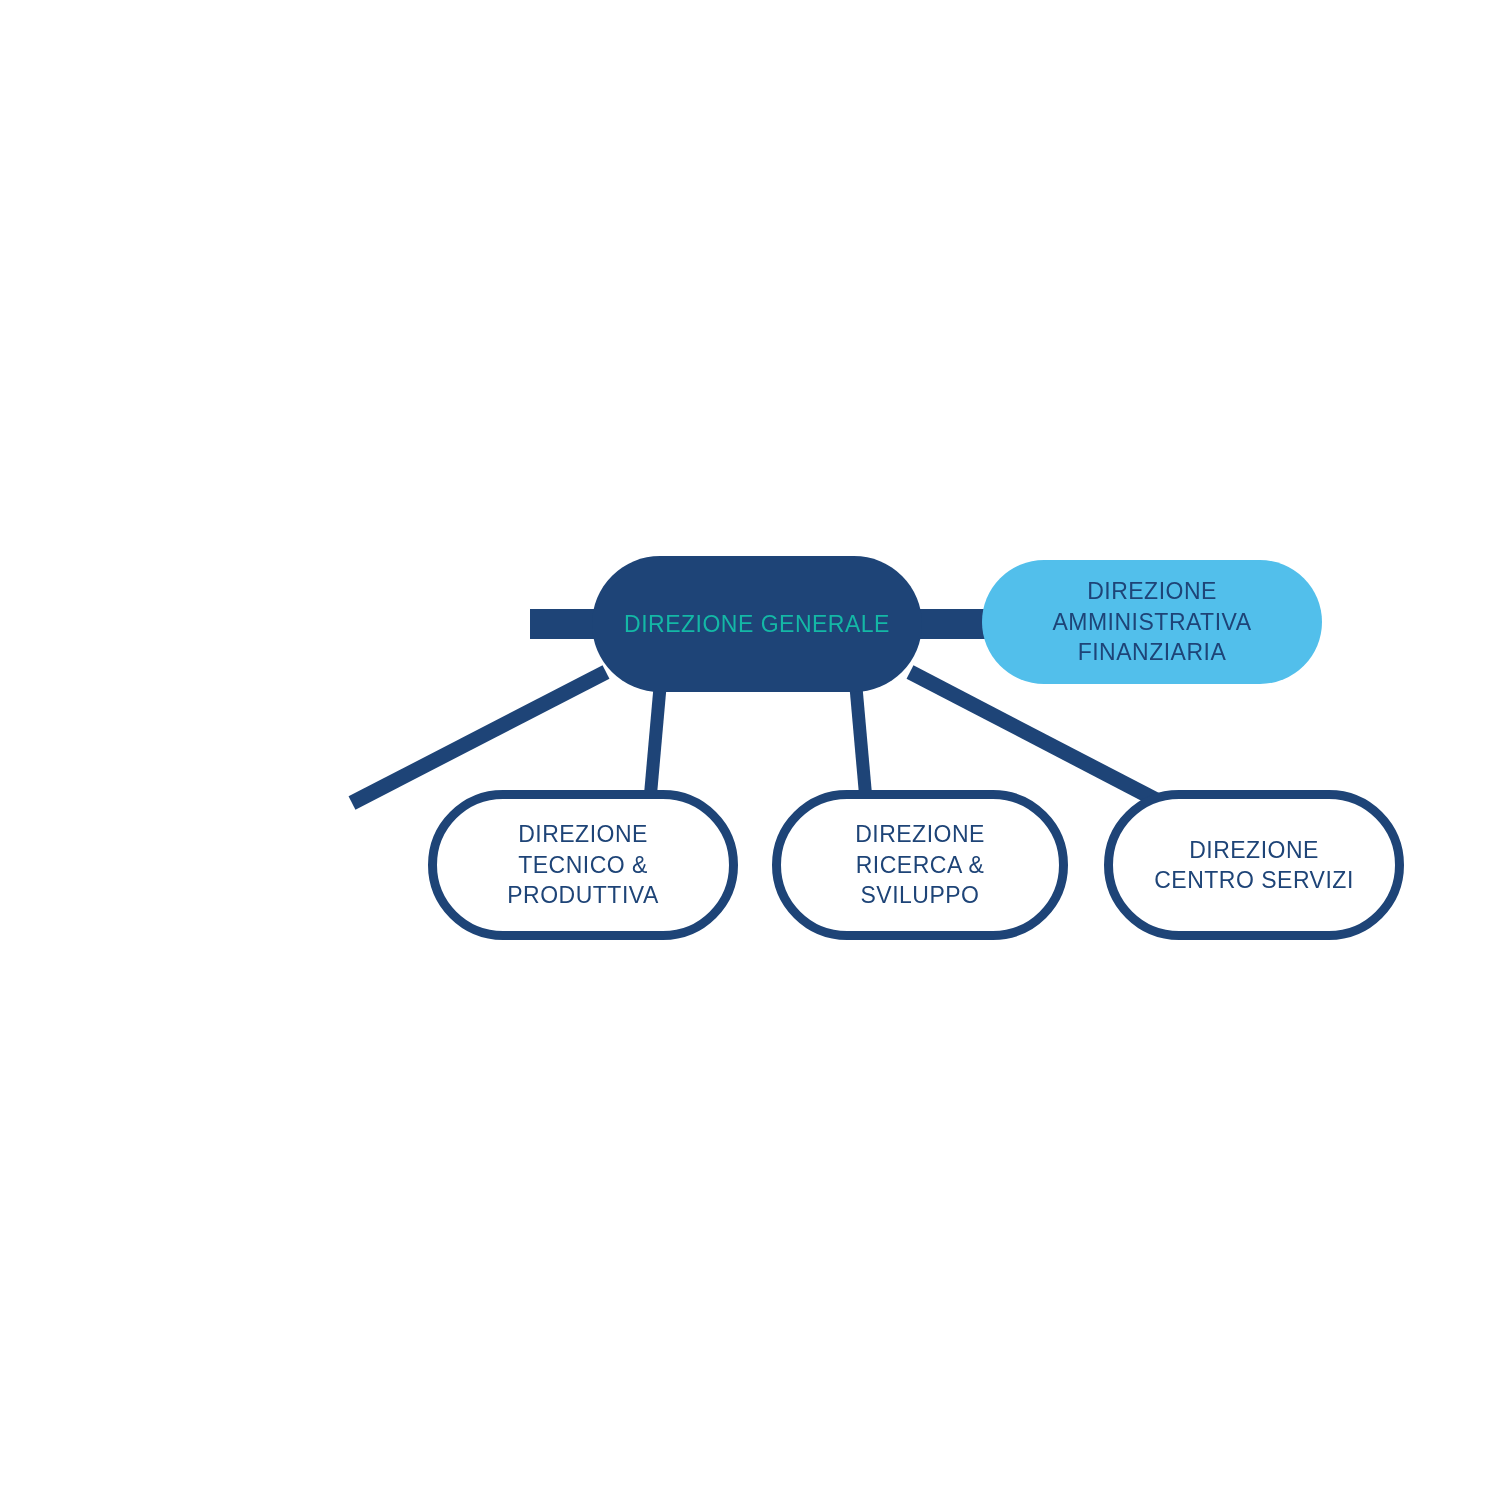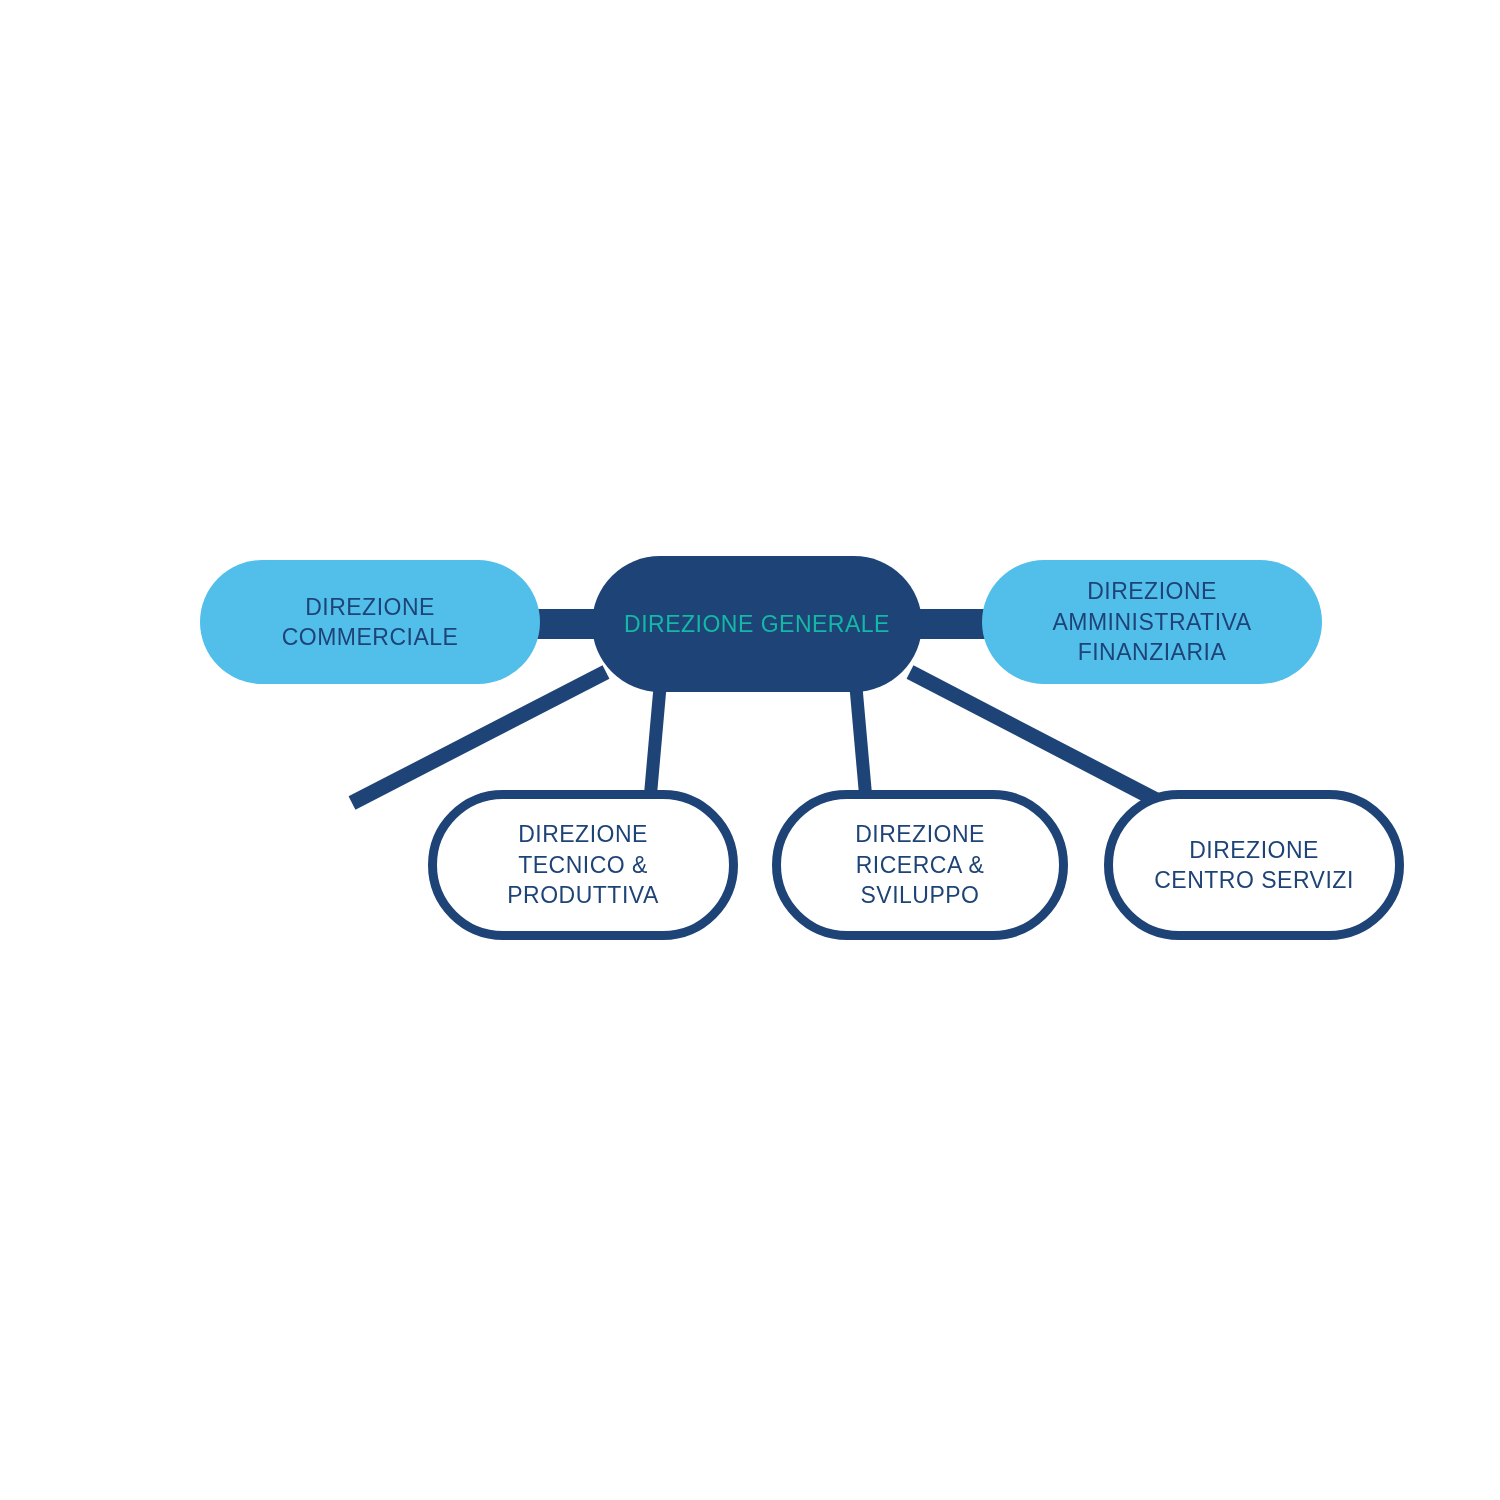--- a/index.html
+++ b/index.html
@@ -106,23 +106,20 @@
 
     <line x1="606" y1="672" x2="352" y2="803" stroke="#1E4477" stroke-width="15" stroke-linecap="butt"></line>
 
     <line x1="661" y1="676" x2="650" y2="800" stroke="#1E4477" stroke-width="13" stroke-linecap="butt"></line>
 
     <line x1="855" y1="676" x2="866" y2="800" stroke="#1E4477" stroke-width="13" stroke-linecap="butt"></line>
 
     <line x1="910" y1="672" x2="1162" y2="803" stroke="#1E4477" stroke-width="15" stroke-linecap="butt"></line>
   </svg>
 
-  <div class="node node-side node-side-left">
-    <span class="node-label">DIREZIONE COMMERCIALE</span>
-  </div>
 
   <div class="node node-root">
     <span class="node-label">DIREZIONE GENERALE</span>
   </div>
 
   <div class="node node-side node-side-right">
     <span class="node-label">DIREZIONE
 AMMINISTRATIVA
 FINANZIARIA</span>
   </div>

